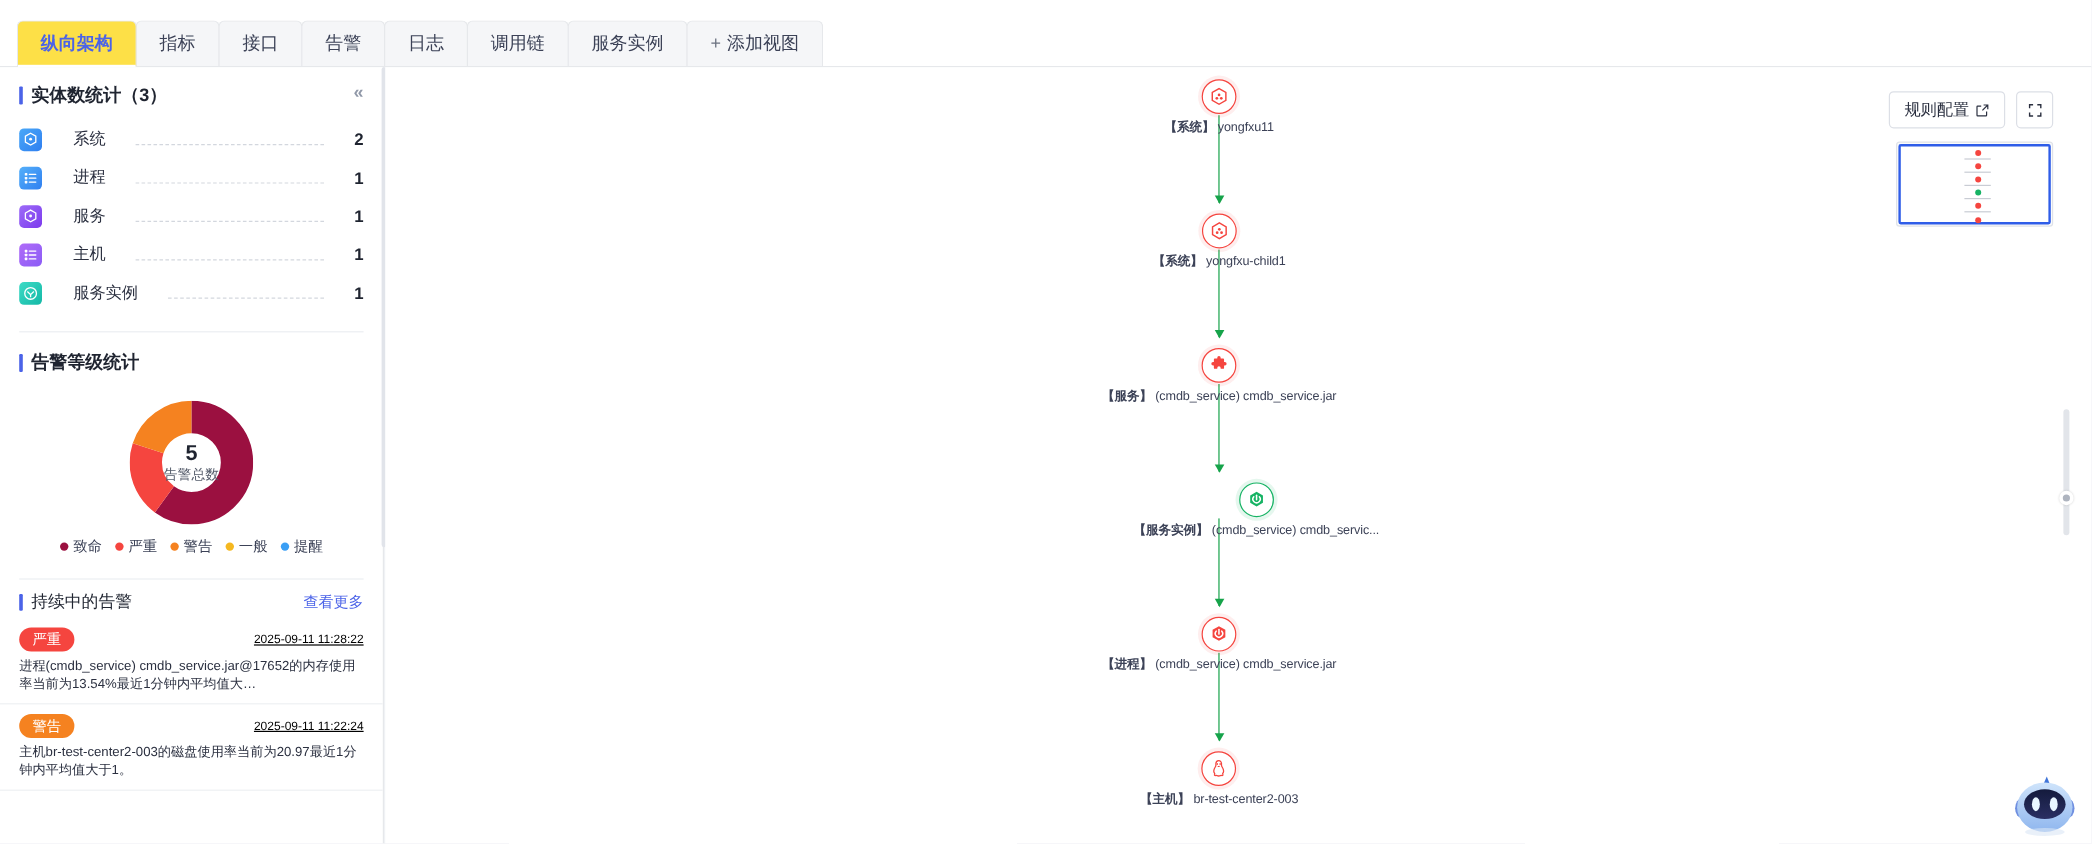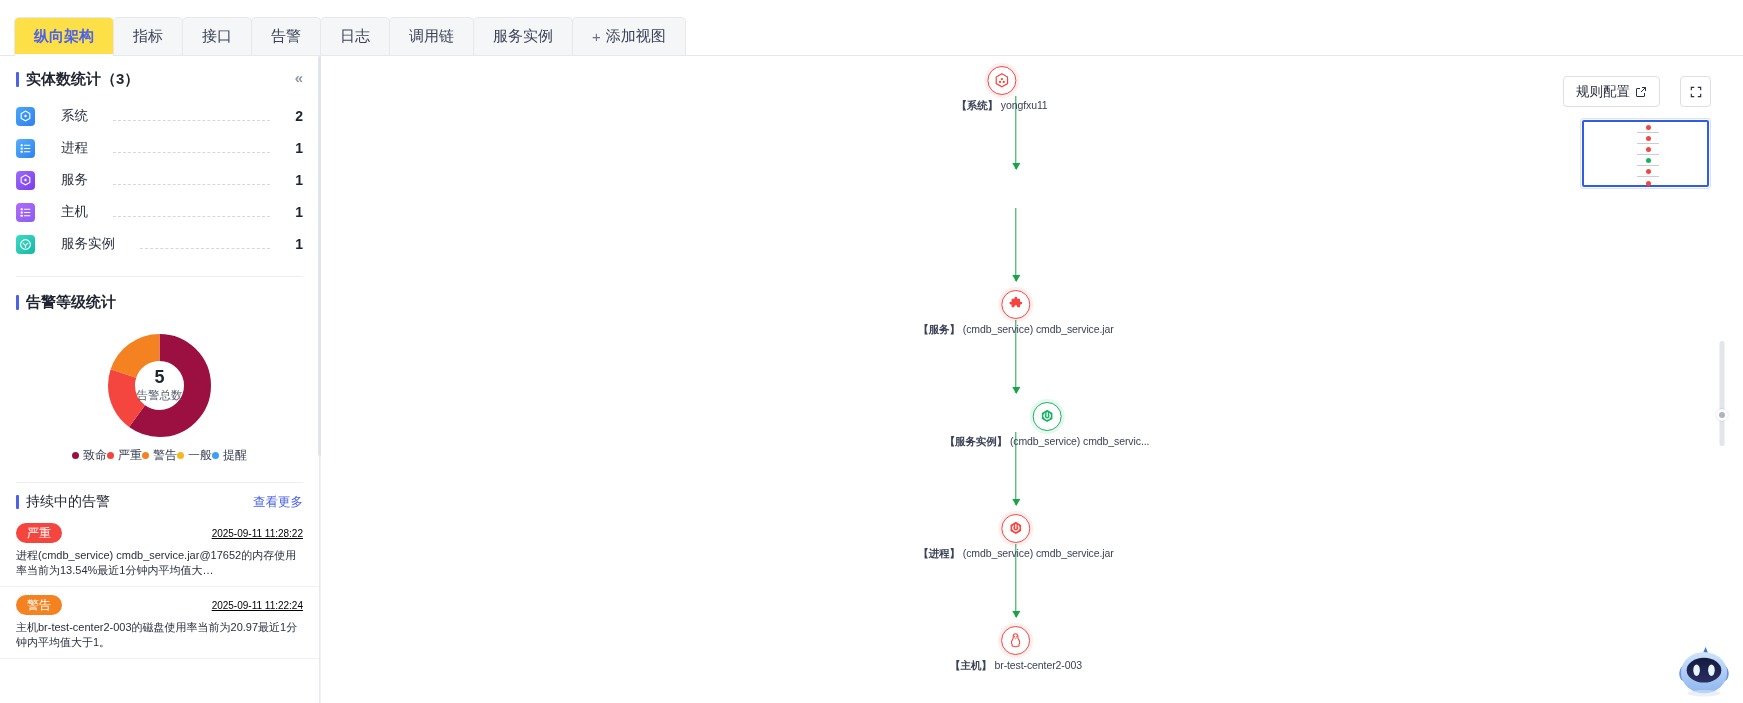--- a/index.html
+++ b/index.html
@@ -100,21 +100,21 @@
   .donut svg { display: block; transform: rotate(-90deg); }
   .donut-center {
     position: absolute; inset: 0;
     display: flex; flex-direction: column; align-items: center; justify-content: center;
   }
   .donut-total { font-size: 18px; font-weight: bold; color: #1f2430; line-height: 1.05; }
   .donut-sub { font-size: 11.5px; color: #555c6b; margin-top: 1px; }
 
   .legend {
     display: flex; align-items: center; justify-content: center;
-    padding: 4px 0 10px 0; flex-wrap: nowrap;
+    gap: 11px; padding: 4px 0 10px 0; flex-wrap: nowrap;
   }
   .legend-item { display: flex; align-items: center; font-size: 12px; color: #3c4257; white-space: nowrap; }
   .legend-dot { width: 7px; height: 7px; border-radius: 50%; margin-right: 4px; }
 
   
   .alerts-head {
     display: flex; align-items: center; padding: 10px 16px 4px 16px;
     position: relative;
   }
   .alerts-head .bar { width: 3px; height: 14px; background: #4b63e8; border-radius: 1px; margin-right: 7px; }
@@ -142,21 +142,21 @@
     position: absolute; top: 56px; left: 321px; right: 0; bottom: 0;
     background: #ffffff;
     overflow: hidden;
   }
   .sidebar-handle {
     position: absolute; left: 318px; top: 56px; width: 4px; height: 400px;
     background: #e1e4ea; border-radius: 2px; cursor: col-resize;
   }
   .toolbar {
     position: absolute; top: 20px; right: 32px;
-    display: flex; align-items: flex-start; gap: 20px; z-index: 5;
+    display: flex; align-items: flex-start; gap: 9px; z-index: 5;
   }
   .tb-btn {
     height: 31px; background: #fff; border: 1px solid #dcdfe6; border-radius: 4px;
     display: flex; align-items: center; justify-content: center;
     font-size: 13.5px; color: #2b3040; padding: 0 12px; cursor: pointer;
     white-space: nowrap;
   }
   .tb-btn svg { margin-left: 5px; width: 12px; height: 12px; }
   .tb-icon-btn { width: 31px; padding: 0; }
   .tb-icon-btn svg { margin: 0; width: 14px; height: 14px; }
@@ -446,35 +446,49 @@
     </div>
 
     <div class="graph">
 
       <div class="edge" style="left:695px; top:40px; height:73px;"></div>
       <div class="edge" style="left:695px; top:152px; height:73px;"></div>
       <div class="edge" style="left:695px; top:264px; height:73px;"></div>
       <div class="edge" style="left:695px; top:376px; height:73px;"></div>
       <div class="edge" style="left:695px; top:488px; height:73px;"></div>
 
-      <div class="gnode" style="left:681px; top:10px;">
+      <div class="gnode" style="left:695px; top:10px;">
         <div class="gcircle">
           <svg viewBox="0 0 24 24" fill="none" stroke="#f5453f" stroke-width="1.7">
               <path d="M12 2.5l8 4.6v9.2L12 21l-8-4.7V7.1L12 2.5z"></path>
               <circle cx="12" cy="10" r="1.6" fill="#f5453f" stroke="none"></circle>
               <circle cx="9.4" cy="14" r="1.6" fill="#f5453f" stroke="none"></circle>
               <circle cx="14.6" cy="14" r="1.6" fill="#f5453f" stroke="none"></circle>
             </svg>
         </div>
         <div class="glabel">
           <b>【系统】</b>
           <span>yongfxu11</span>
         </div>
       </div>
 
+      <div class="gnode" style="left:695px; top:122px;">
+        <div class="gcircle">
+          <svg viewBox="0 0 24 24" fill="none" stroke="#f5453f" stroke-width="1.7">
+              <path d="M12 2.5l8 4.6v9.2L12 21l-8-4.7V7.1L12 2.5z"></path>
+              <circle cx="12" cy="10" r="1.6" fill="#f5453f" stroke="none"></circle>
+              <circle cx="9.4" cy="14" r="1.6" fill="#f5453f" stroke="none"></circle>
+              <circle cx="14.6" cy="14" r="1.6" fill="#f5453f" stroke="none"></circle>
+            </svg>
+        </div>
+        <div class="glabel">
+          <b>【系统】</b>
+          <span>yongfxu-child1</span>
+        </div>
+      </div>
 
       <div class="gnode" style="left:695px; top:234px;">
         <div class="gcircle">
           <svg viewBox="0 0 24 24" fill="#f5453f">
               <path d="M10 3a2 2 0 0 1 4 0v1h3a1 1 0 0 1 1 1v3h1a2 2 0 0 1 0 4h-1v3a1 1 0 0 1-1 1h-3v-1a2 2 0 0 0-4 0v1H7a1 1 0 0 1-1-1v-3H5a2 2 0 0 1 0-4h1V5a1 1 0 0 1 1-1h3V3z"></path>
             </svg>
         </div>
         <div class="glabel">
           <b>【服务】</b>
           <span>(cmdb_service) cmdb_service.jar</span>

